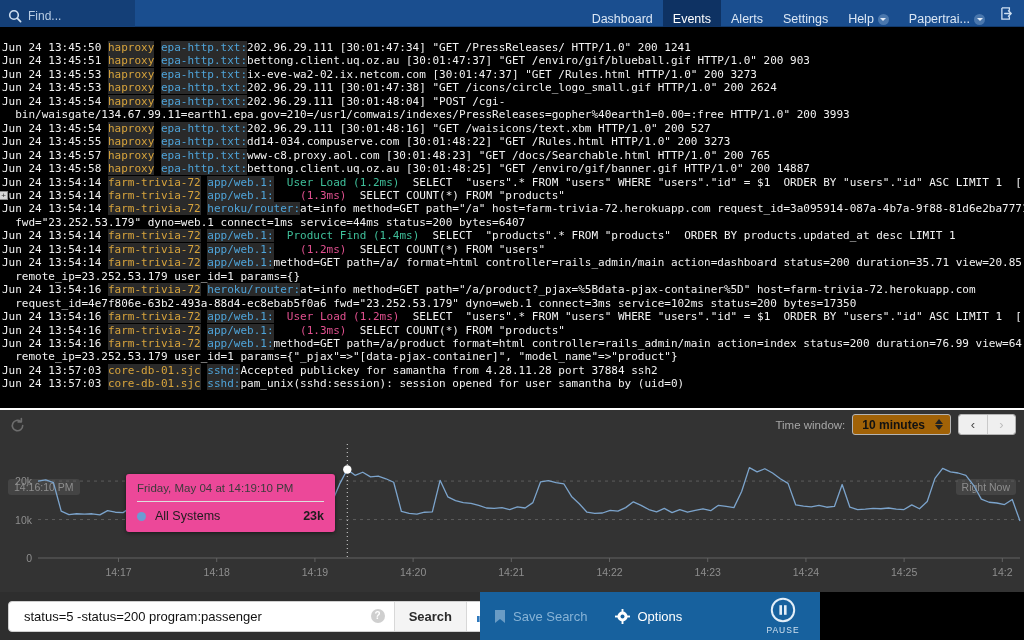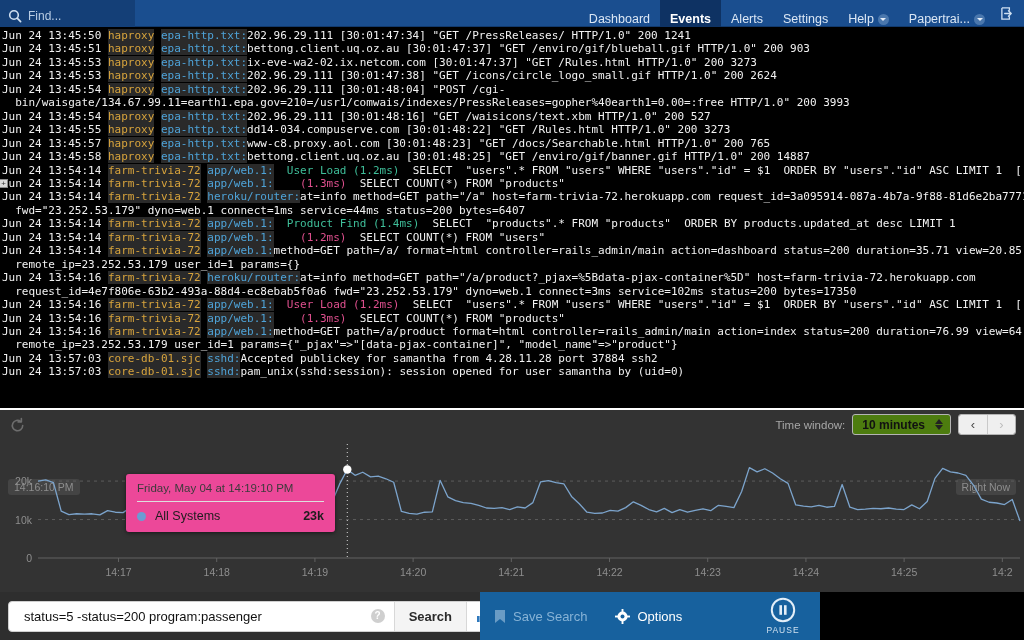--- a/index.html
+++ b/index.html
@@ -24,39 +24,39 @@
     color: #b9cde4; font-size: 12px;
   }
   .find-box .mag { flex: none; }
   .nav-spacer { flex: 1 1 auto; }
   .nav-items { display: flex; align-items: stretch; }
   .nav-item {
     display: flex; align-items: center; gap: 4px;
     padding: 12px 10px; color: #dbe7f5; font-size: 12.5px;
     height: 38px; cursor: default; white-space: nowrap;
   }
-  .nav-item.active { background: #0e3263; color: #ffffff; font-weight: bold; }
+  .nav-item.active { background: #0e3263; color: #ffffff; font-weight: normal; }
   .caret-badge {
     display: inline-block; width: 11px; height: 11px; border-radius: 50%;
     background: #4a77ad; position: relative;
   }
   .caret-badge::after {
     content: ""; position: absolute; left: 2.5px; top: 4px;
     border-left: 3px solid transparent; border-right: 3px solid transparent;
     border-top: 3.5px solid #e6eef8;
   }
   .nav-exit { display:flex; align-items:center; padding: 0 9px 0 5px; }
 
   
   .logpane {
     position: absolute; top: 27px; left: 0; width: 1024px; height: 381px;
     background: #000; overflow: hidden;
     font-family: "DejaVu Sans Mono", "Liberation Mono", monospace;
     font-size: 11px; line-height: 13.45px;
-    padding-top: 2px;
+    padding-top: 14px;
   }
   .logline { white-space: pre; color: #ffffff; padding-left: 2px; position: relative; }
   .logline.cont { color: #ffffff; }
   .ts { color: #f0f0f0; }
   .host { color: #d8a43c; }
   .host.hl { background: #2a2a2a; }
   .prog { color: #4ea3d8; }
   .prog.hl { background: #2a2a2a; }
   .msg { color: #f2f2f2; }
   .q-green { color: #3fbf9a; }
@@ -77,21 +77,21 @@
     position: relative; height: 30px; width: 100%;
     display: flex; align-items: center;
   }
   .refresh-icon { margin-left: 9px; }
   .tw-wrap {
     position: absolute; right: 8px; top: 4px;
     display: flex; align-items: center; gap: 7px; justify-content: center;
   }
   .tw-label { color: #a6a6a6; font-size: 11.5px; }
   .tw-select {
-    background: #4d7c0f; color: #111; font-size: 12px; font-weight: bold;
+    background: #a16207; color: #111; font-size: 12px; font-weight: bold;
     border: 1px solid #b4b4b4; border-radius: 3px;
     padding: 3px 7px 3px 9px; display: flex; align-items: center; gap: 10px;
     height: 21px;
   }
   .stepper { display: inline-flex; flex-direction: column; gap: 1px; line-height: 0; }
   .stepper i { display:block; width: 0; height: 0; border-left: 4px solid transparent; border-right: 4px solid transparent; }
   .stepper i.up { border-bottom: 5px solid #222; }
   .stepper i.dn { border-top: 5px solid #222; }
   .nav-arrows {
     display: flex; border: 1px solid #b4b4b4; border-radius: 3px; overflow: hidden; height: 21px;

